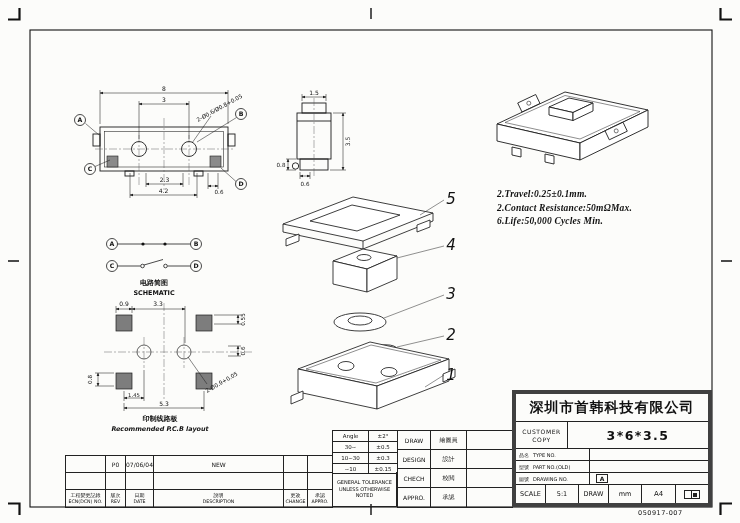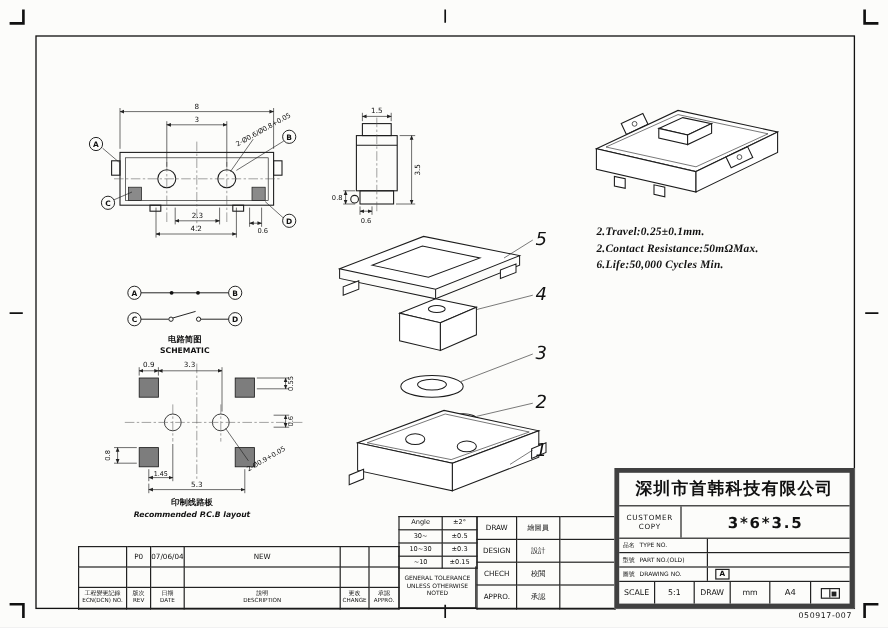--- a/index.html
+++ b/index.html
@@ -45,21 +45,21 @@
   .revbox { display:inline-flex; align-items:center; justify-content:center;
             width:12px; height:9px; border:1px solid #222; font-size:6px; font-weight:bold; }
   .tb-rowf { flex:1; display:flex; font-size:6.5px; }
   .tb-rowf > div { border-right:1px solid #222; display:flex; align-items:center; justify-content:center; }
   .tb-rowf .fc1 { width:30px; } .tb-rowf .fc2 { width:33px; } .tb-rowf .fc3 { width:34px; font-size:7px; }
   .tb-rowf .fc4 { flex:1; border-right:none; }
   .logo { display:inline-block; width:16px; height:9px; border:1px solid #222; position:relative; }
   .logo i { position:absolute; left:6px; top:0; bottom:0; width:1px; background:#222; }
   .logo b { position:absolute; right:2px; top:2px; width:4px; height:4px; background:#222; }
 
-  .doc-number { position:absolute; left:638px; top:509px; width:72px; text-align:right; font-size:6.5px; letter-spacing:.5px; }
+  .doc-number { position:absolute; left:638px; top:509px; width:72px; text-align:left; font-size:6.5px; letter-spacing:.5px; }
 </style>
 </head>
 <body>
 
 <div class="sheet">
 
   <svg width="740" height="523" viewBox="0 0 740 523">
     <defs>
       <marker id="ar" viewBox="0 0 10 10" refX="9" refY="5" markerWidth="7" markerHeight="7" orient="auto-start-reverse">
         <path d="M0,1 L10,5 L0,9 z" fill="#222"></path>

